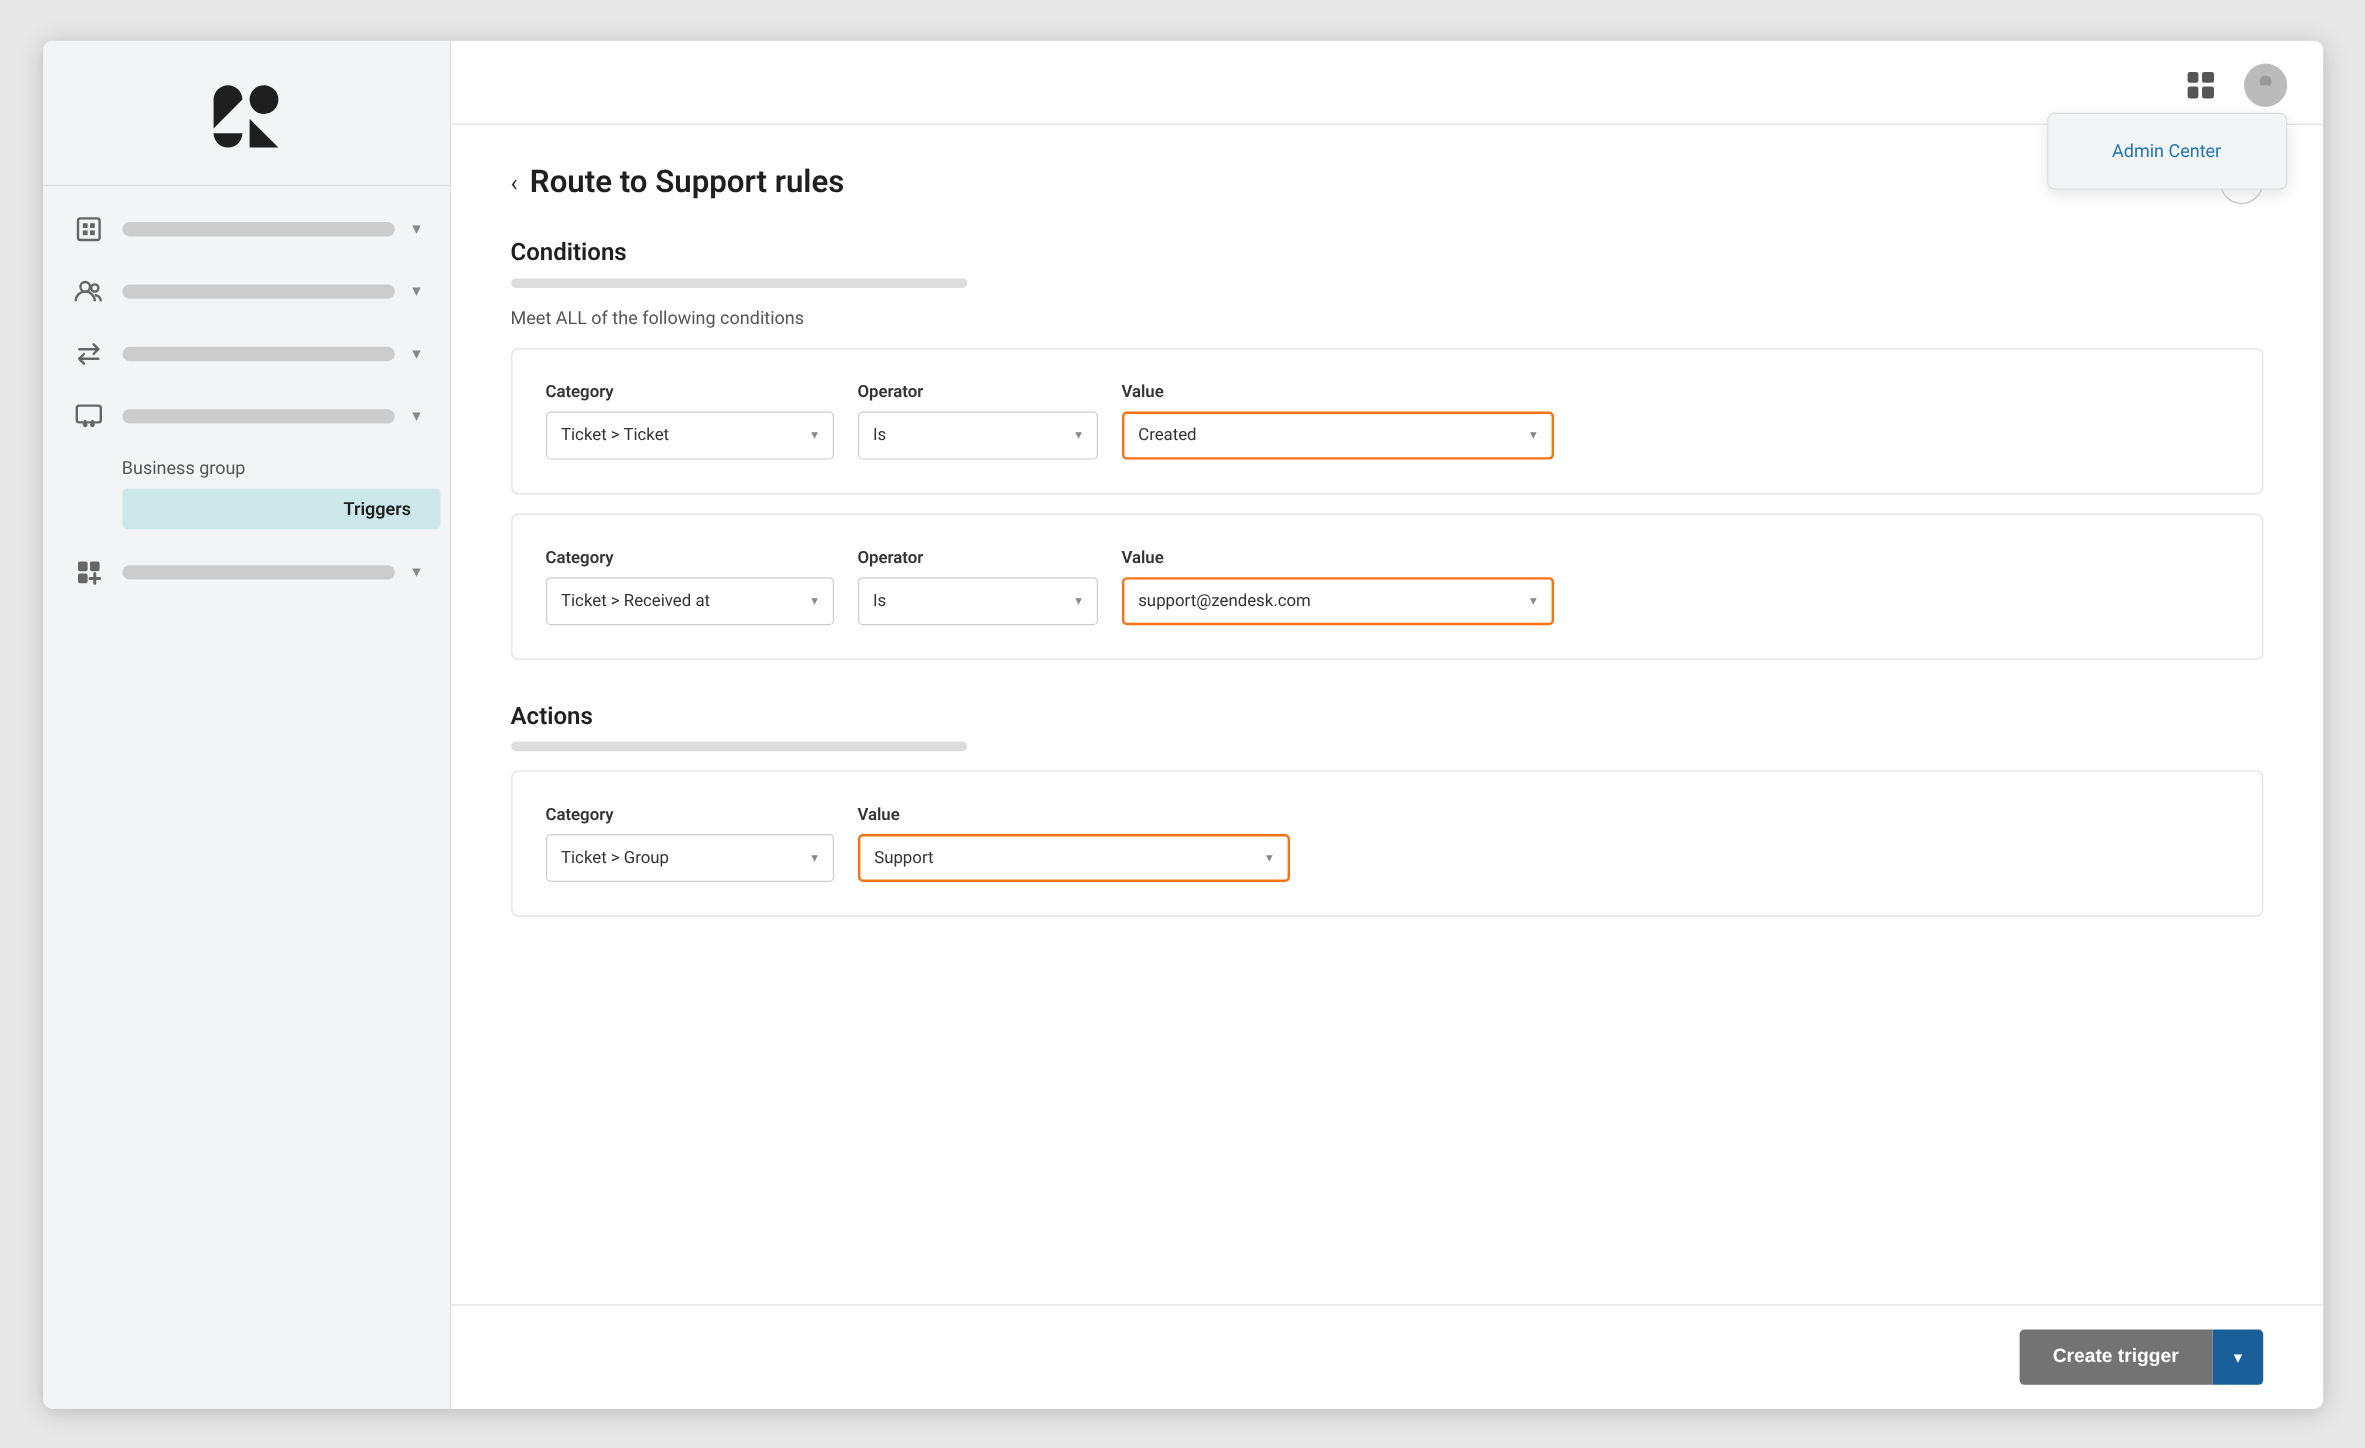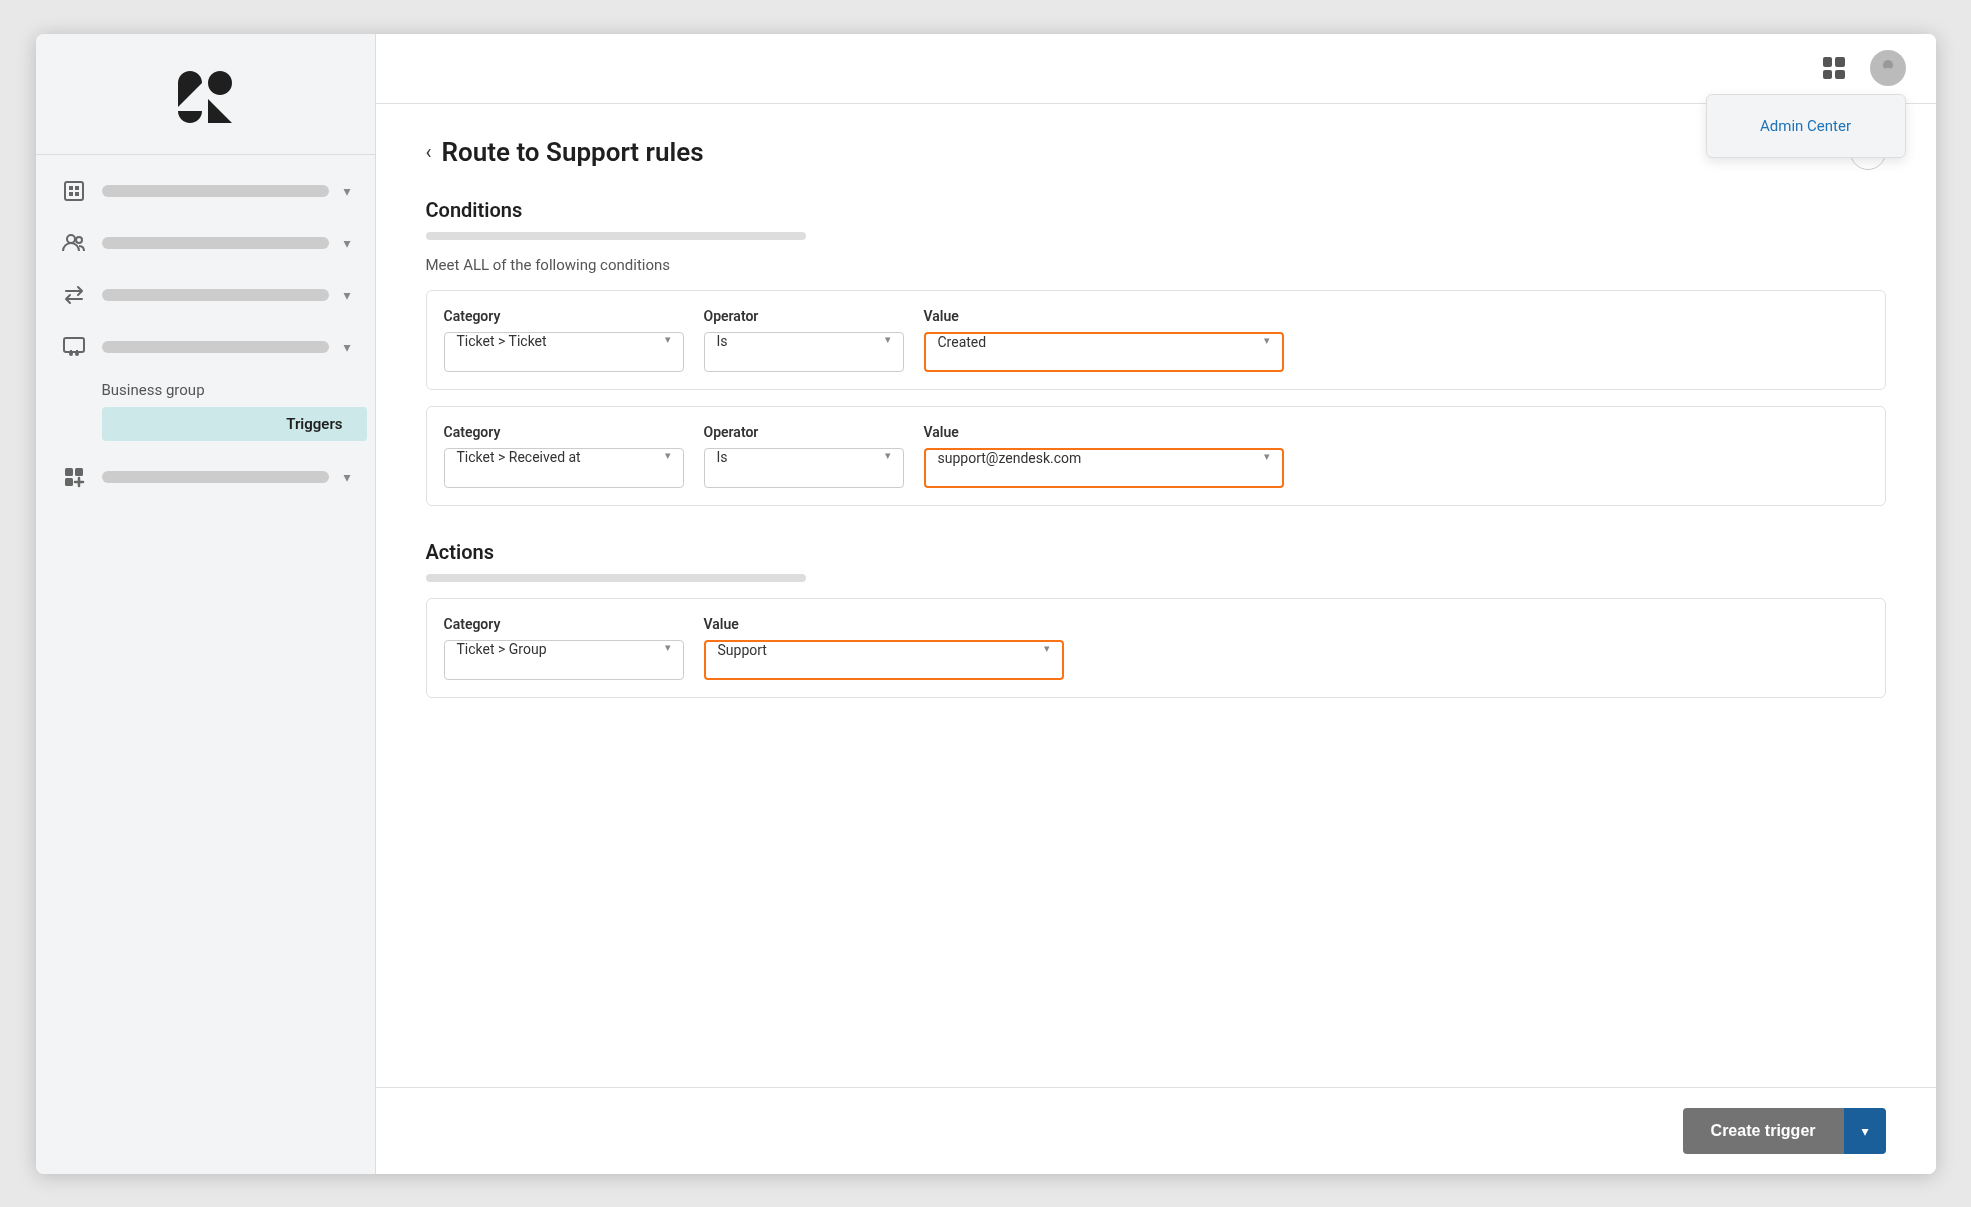--- a/index.html
+++ b/index.html
@@ -125,21 +125,21 @@
       display: flex;
       flex-direction: column;
       background: #fff;
       position: relative;
       overflow: hidden;
     }
 
     
     .top-bar {
       display: flex;
-      align-items: center;
+      align-items: flex-end;
       justify-content: flex-end;
       padding: 12px 30px;
       background: #fff;
       border-bottom: 1px solid #e0e0e0;
       height: 70px;
       gap: 16px;
       position: relative;
     }
     .top-bar-right {
       display: flex;
@@ -256,21 +256,21 @@
     .section-subtitle {
       font-size: 15px;
       color: #555;
       margin-bottom: 16px;
     }
 
     
     .condition-card {
       border: 1px solid #e0e0e0;
       border-radius: 6px;
-      padding: 17px;
+      padding: 28px;
       margin-bottom: 16px;
       background: #fff;
     }
     .field-row {
       display: flex;
       gap: 20px;
       align-items: flex-start;
     }
     .field-group {
       display: flex;
@@ -285,21 +285,21 @@
     .field-select {
       height: 40px;
       border: 1px solid #ccc;
       border-radius: 4px;
       padding: 0 12px;
       font-size: 14px;
       color: #333;
       background: #fff;
       cursor: pointer;
       display: flex;
-      align-items: flex-start;
+      align-items: center;
       justify-content: space-between;
       gap: 8px;
     }
     .field-select.active-select {
       border: 2px solid #f97316;
     }
     .select-chevron {
       font-size: 11px;
       color: #888;
     }

